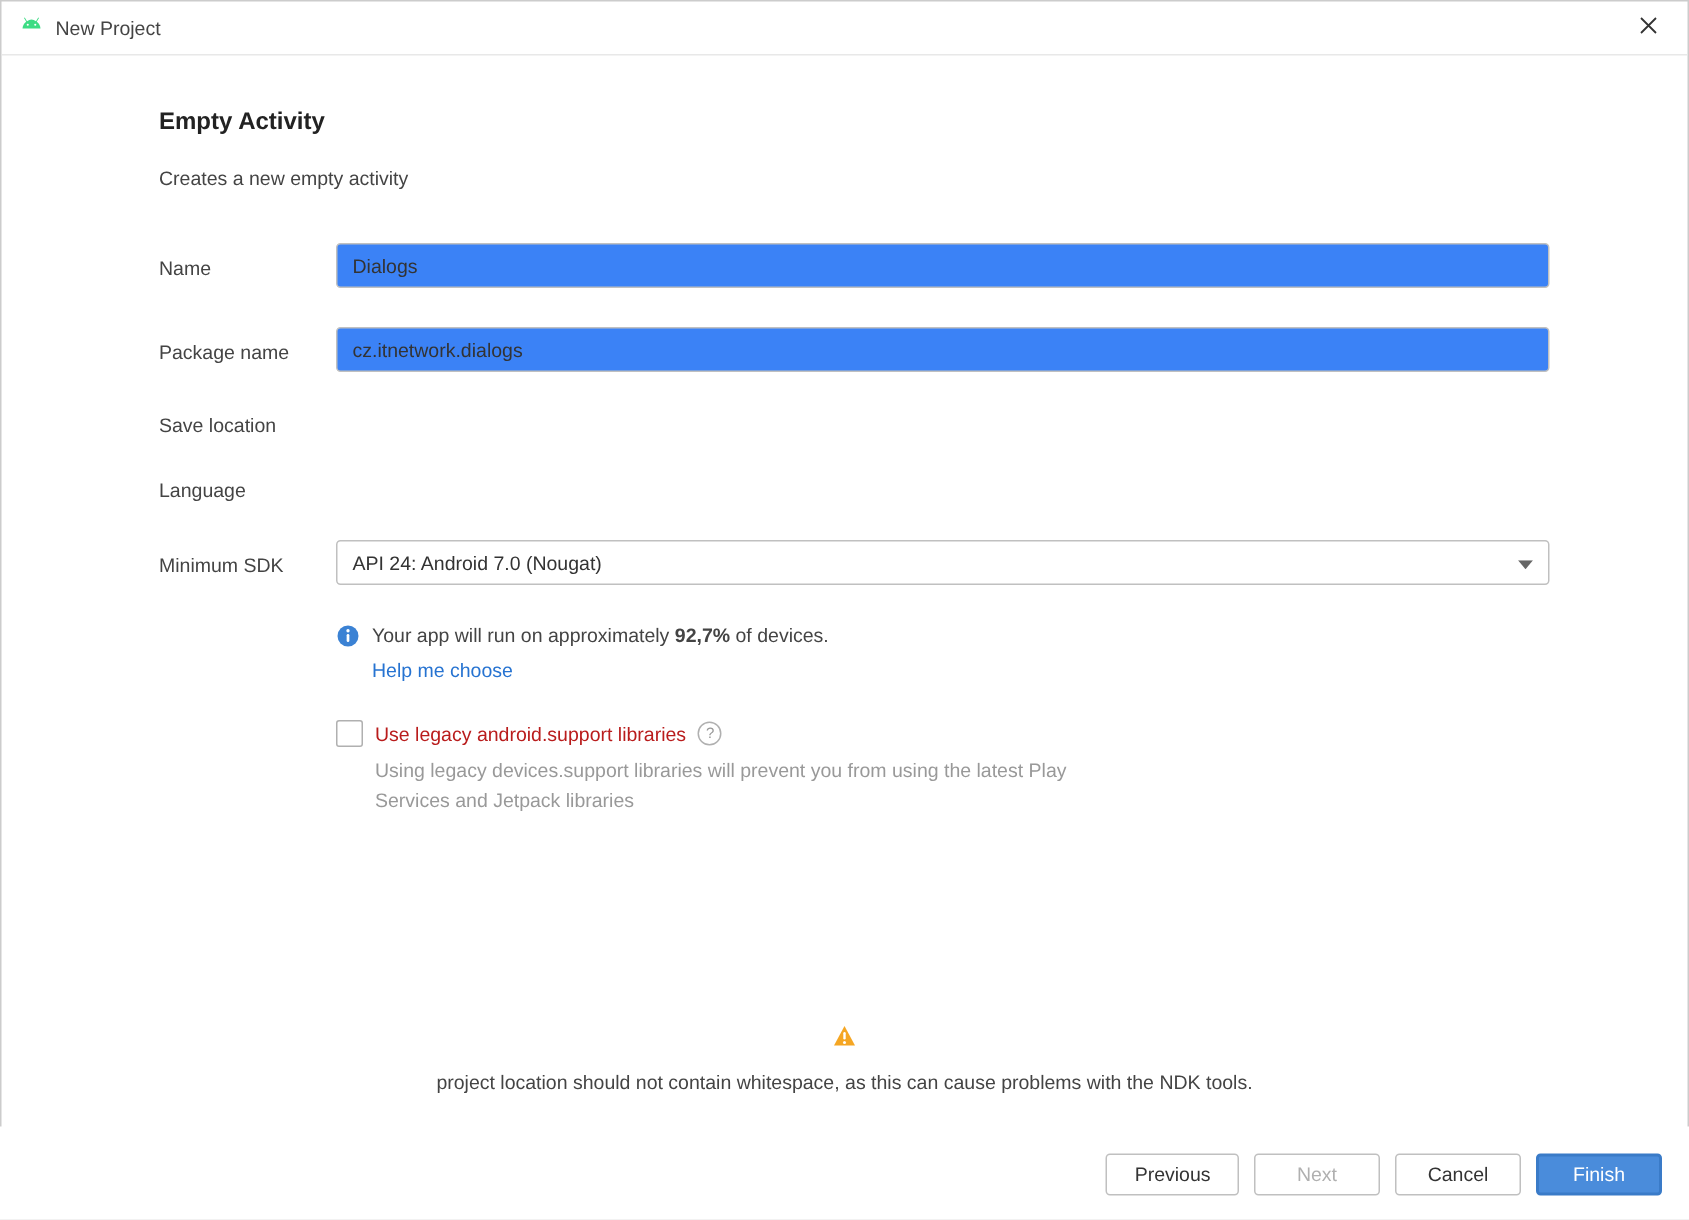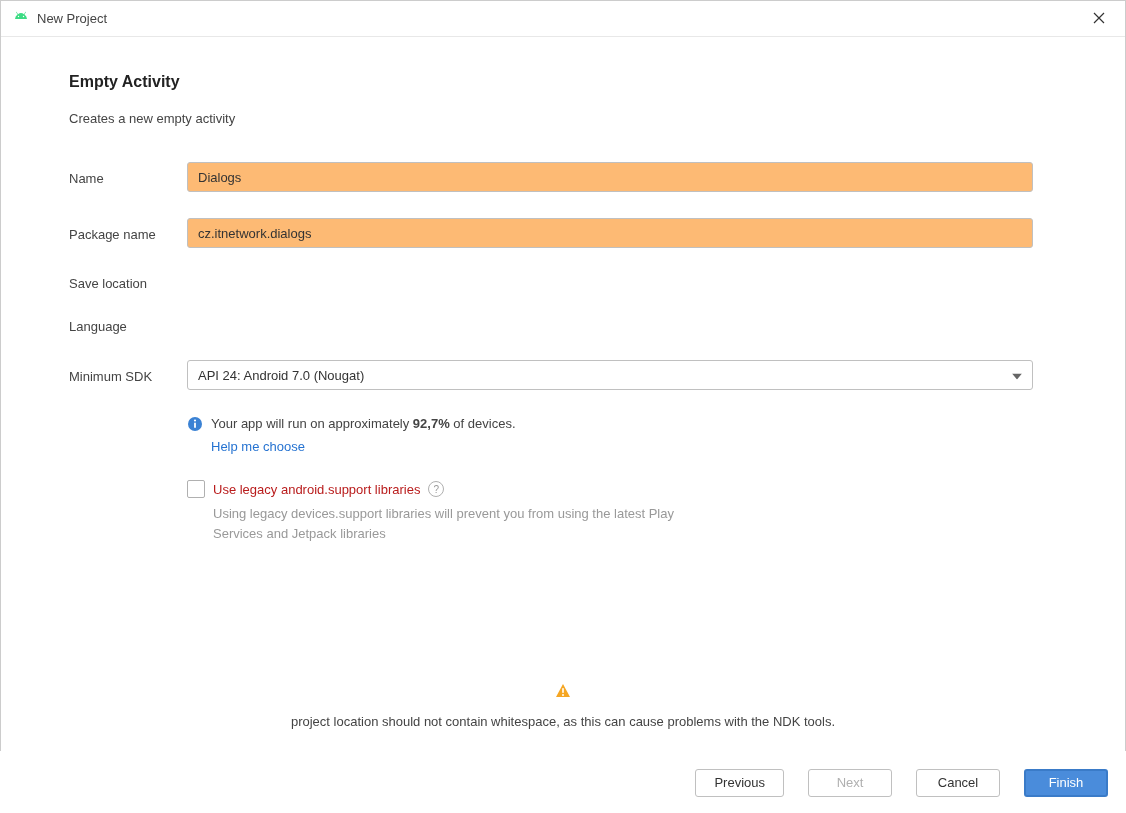--- a/index.html
+++ b/index.html
@@ -32,21 +32,21 @@
       font-size: 13px;
       color: #444;
     }
     .titlebar .close {
       font-size: 16px;
       color: #333;
       cursor: pointer;
       padding: 4px 8px;
     }
     .content {
-      padding: 36px 92px 0 68px;
+      padding: 36px 92px 0 105px;
       height: calc(100% - 36px - 62px);
       overflow: auto;
     }
     .heading {
       font-size: 16px;
       font-weight: 700;
       color: #222;
       margin-bottom: 20px;
     }
     .subheading {
@@ -70,21 +70,21 @@
     }
     .text-input {
       width: 100%;
       height: 30px;
       padding: 0 10px;
       border: 1px solid #c0c0c0;
       border-radius: 3px;
       font-size: 13px;
       font-family: inherit;
       color: #333;
-      background: #fdba74;
+      background: #3b82f6;
     }
     .input-with-icon {
       position: relative;
       display: flex;
       align-items: center;
     }
     .input-with-icon .text-input {
       padding-right: 36px;
     }
     .input-with-icon .folder-icon {
@@ -193,21 +193,21 @@
       position: absolute;
       bottom: 0;
       left: 0;
       right: 0;
       height: 62px;
       border-top: 1px solid transparent;
       display: flex;
       align-items: center;
       justify-content: flex-end;
       padding: 0 18px;
-      gap: 24px;
+      gap: 10px;
       background: #fff;
     }
     .btn {
       min-width: 84px;
       height: 28px;
       padding: 0 18px;
       border: 1px solid #c0c0c0;
       border-radius: 3px;
       background: #fff;
       font-size: 13px;

